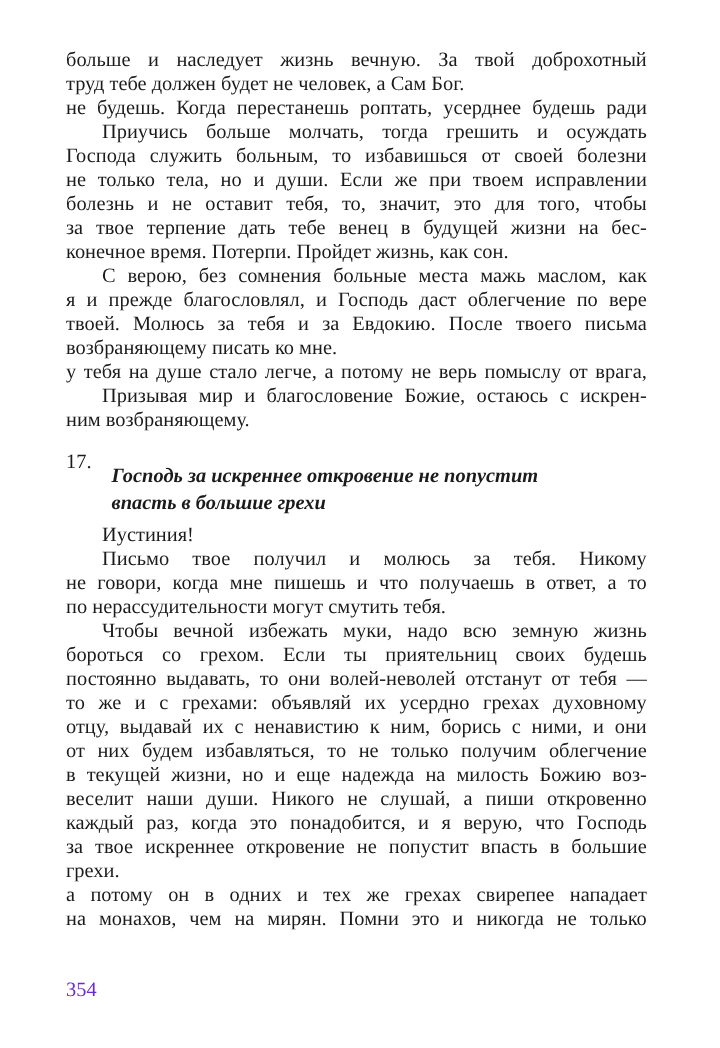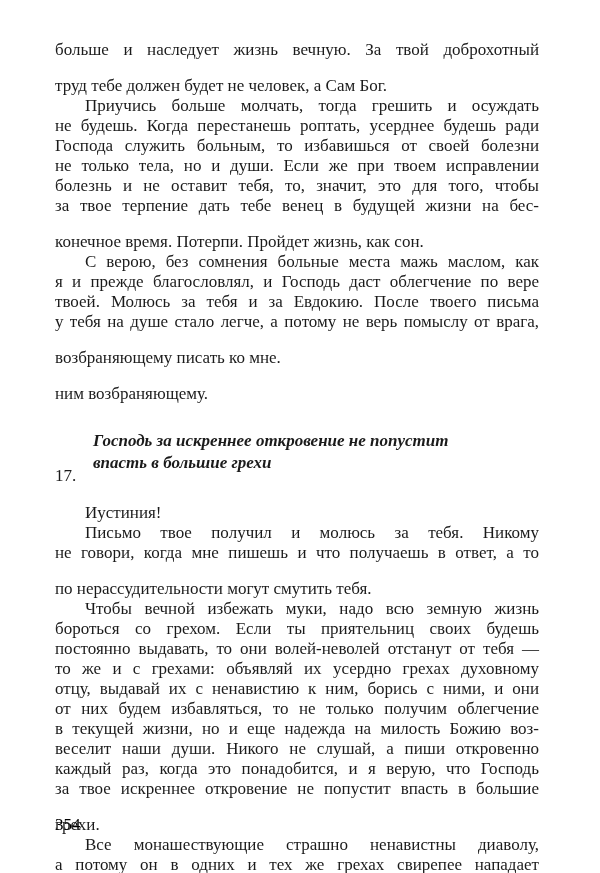--- a/index.html
+++ b/index.html
@@ -24,71 +24,70 @@
     color: #1b1b1b;
   }
   .line {
     text-align: justify;
     text-align-last: justify;
     white-space: normal;
   }
   .line.no-just {
     text-align: left;
     text-align-last: auto;
-    margin-top: 16px;
   }
   .line.indent { text-indent: 30px; }
   .section-heading {
     display: flex;
     margin-top: 14px;
     margin-bottom: 6px;
     line-height: 22px;
   }
   .heading-number {
     flex: none;
     width: 38px;
     font-weight: normal;
     font-style: normal;
-    margin-top: 47px;
   }
   .heading-lines {
     font-weight: bold;
     font-style: italic;
     margin-top: 12px;
   }
   .page-number {
     position: absolute;
     left: 55px; top: 815px;
     font-size: 17px;
     line-height: 20px;
-    color: #000000;
+    color: #6d28d9;
   }
 </style>
 </head>
 <body>
 
 <div class="book-page">
 
   <div class="text-block">
 
     <div id="paras-before">
         <div class="line">больше и наследует жизнь вечную. За твой доброхотный</div>
         <div class="line no-just">труд тебе должен будет не человек, а Сам Бог.</div>
+        <div class="line">не будешь. Когда перестанешь роптать, усерднее будешь ради</div>
         <div class="line indent">Приучись больше молчать, тогда грешить и осуждать</div>
-        <div class="line">не будешь. Когда перестанешь роптать, усерднее будешь ради</div>
         <div class="line">Господа служить больным, то избавишься от своей болезни</div>
         <div class="line">не только тела, но и души. Если же при твоем исправлении</div>
         <div class="line">болезнь и не оставит тебя, то, значит, это для того, чтобы</div>
         <div class="line">за твое терпение дать тебе венец в будущей жизни на бес-</div>
         <div class="line no-just">конечное время. Потерпи. Пройдет жизнь, как сон.</div>
         <div class="line indent">С верою, без сомнения больные места мажь маслом, как</div>
         <div class="line">я и прежде благословлял, и Господь даст облегчение по вере</div>
         <div class="line">твоей. Молюсь за тебя и за Евдокию. После твоего письма</div>
+        <div class="line no-just">возбраняющему писать ко мне.</div>
         <div class="line">у тебя на душе стало легче, а потому не верь помыслу от врага,</div>
-        <div class="line no-just">возбраняющему писать ко мне.</div>
+        <div class="line indent">Призывая мир и благословение Божие, остаюсь с искрен-</div>
         <div class="line no-just">ним возбраняющему.</div>
       </div>
 
     <div class="section-heading">
       <div class="heading-number">17.</div>
       <div class="heading-lines">
         <div>Господь за искреннее откровение не попустит</div>
         <div>впасть в большие грехи</div>
       </div>
     </div>
@@ -102,21 +101,20 @@
         <div class="line">бороться со грехом. Если ты приятельниц своих будешь</div>
         <div class="line">постоянно выдавать, то они волей-неволей отстанут от тебя —</div>
         <div class="line">то же и с грехами: объявляй их усердно грехах духовному</div>
         <div class="line">отцу, выдавай их с ненавистию к ним, борись с ними, и они</div>
         <div class="line">от них будем избавляться, то не только получим облегчение</div>
         <div class="line">в текущей жизни, но и еще надежда на милость Божию воз-</div>
         <div class="line">веселит наши души. Никого не слушай, а пиши откровенно</div>
         <div class="line">каждый раз, когда это понадобится, и я верую, что Господь</div>
         <div class="line">за твое искреннее откровение не попустит впасть в большие</div>
         <div class="line no-just">грехи.</div>
-        <div class="line indent">Все монашествующие страшно ненавистны диаволу,</div>
         <div class="line">а потому он в одних и тех же грехах свирепее нападает</div>
         <div class="line">на монахов, чем на мирян. Помни это и никогда не только</div>
       </div>
 
   </div>
 
   <div class="page-number">354</div>
 
 </div>
 

